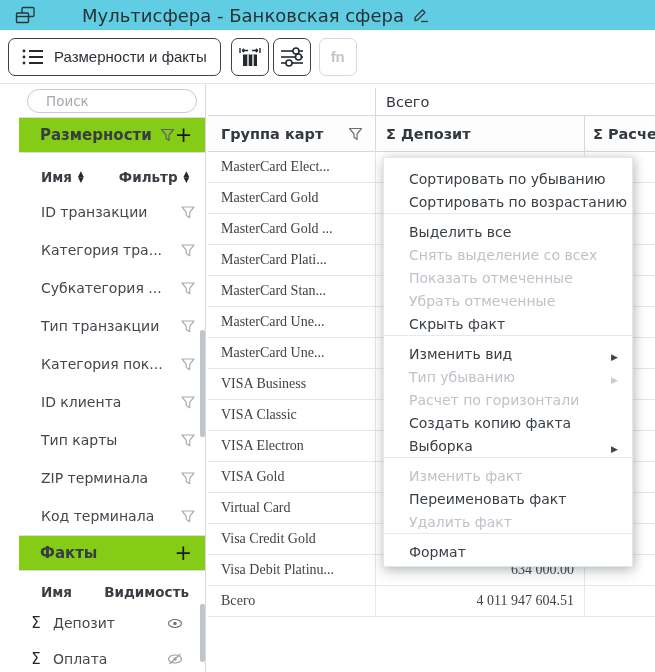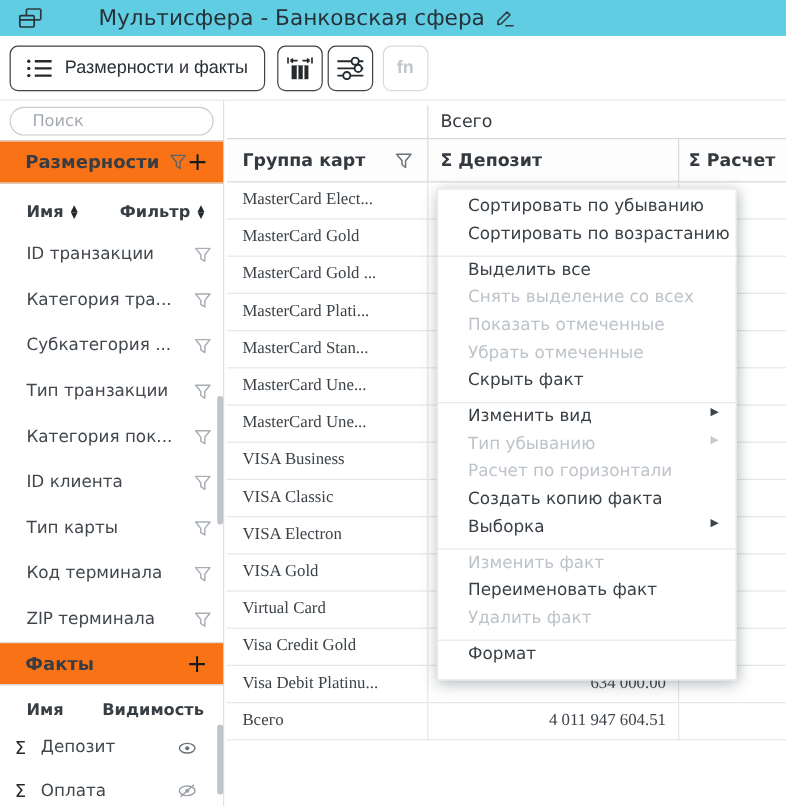--- a/index.html
+++ b/index.html
@@ -18,32 +18,32 @@
   .btn { display:flex; align-items:center; justify-content:center; height:38px;
     border:1.6px solid #3c4247; border-radius:7px; background:#fff; cursor:pointer; }
   .btn-main { padding:16px 13px; gap:10px; font-size:15px; color:#2b3136; white-space:nowrap; }
   .btn-sq { width:38px; }
   .btn-b2 { margin-left:10px; }
   .btn-b3 { margin-left:4px; }
   .btn-fn { margin-left:8px; border-color:#d7dadd; color:#c2c7cc;
     font-size:15px; font-weight:600; }
 
   
-  .main { display:flex; height:588px; }
+  .main { display:flex; height:588px;margin-left:19px; }
 
   
   .sidebar { width:187px; min-width:187px; border-right:1px solid #d7dadd;
     position:relative; background:#fff; }
   .search-wrap { margin:5px 8px 4px 8px; }
   .search { width:100%; height:24px; border:1px solid #c6cbd0; border-radius:12px;
     padding:0 18px; font-size:13.5px; color:#555; outline:none;
     font-family:"DejaVu Sans", sans-serif; }
   .search::placeholder { color:#a3a9af; }
   .sec-head { height:36px; display:flex; align-items:center; padding:0 13px 0 21px;
-    border-top:1px solid #dadde0; border-bottom:1px solid #dadde0; background:#f97316; }
+    border-top:1px solid #dadde0; border-bottom:1px solid #dadde0; background:#84cc16; }
   .sec-title { font-size:15px; font-weight:600; color:#373d42; margin-right:8px; }
   .plus { margin-left:auto; font-size:21px; font-weight:500; color:#17191b;
     line-height:1; cursor:pointer; }
   .sub-head { height:40px; display:flex; align-items:center;
     padding:8px 16px 0 22px; font-size:13.5px; font-weight:600; color:#383e43; }
   .sort-arrows { display:inline-flex; flex-direction:column; margin-left:6px;
     font-size:7.5px; line-height:6.5px; color:#22272b; cursor:pointer; }
   .gap-filter { margin-left:35px; }
   .dim-item { height:38px; display:flex; align-items:center; padding:0 10px 0 22px;
     font-size:14px; color:#41474d; cursor:pointer; white-space:nowrap; }
@@ -79,21 +79,21 @@
     font-size:14px; color:#3d4348; white-space:nowrap; overflow:hidden;font-family:Liberation Serif, serif; }
   .c-group { width:168px; padding-left:13px; border-right:1px solid #e4e6e8; }
   .c-dep { width:209px; justify-content:flex-end; padding-right:10px;
     border-right:1px solid #e4e6e8; }
   .c-calc { flex:1; border-right:none; }
 
   
   .menu { position:absolute; left:177px; top:73px; width:250px; background:#fff;
     border:1px solid #e4e6e8; padding:6px 0; z-index:5;
     box-shadow:0 4px 12px rgba(60,70,80,.30), 3px 0 8px rgba(60,70,80,.12); }
-  .mi { height:23px; display:flex; align-items:flex-start; padding:0 14px 0 25px;
+  .mi { height:23px; display:flex; align-items:flex-end; padding:0 14px 0 25px;
     font-size:14px; color:#383f45; cursor:pointer; white-space:nowrap; }
   .mi.dis { color:#bdc3c9; cursor:default; }
   .mi .arrow { margin-left:auto; font-size:9px; color:#3d444a; }
   .mi.dis .arrow { color:#c6cbd0; }
   .msep { height:1px; background:#e6e8ea; margin:3px 0; }
 
   svg { display:block; }
 </style>
 </head>
 <body>
@@ -242,29 +242,29 @@
     </div>
     <div class="dim-item">
       <span>Тип карты</span>
       <span class="funnel">
           <svg width="14" height="13" viewBox="0 0 14 13">
             <path d="M1 1 H13 L8.7 6.3 V11.8 L5.3 9.6 V6.3 Z" fill="none" stroke="#a7adb3" stroke-width="1.2" stroke-linejoin="round"></path>
           </svg>
         </span>
     </div>
     <div class="dim-item">
+      <span>ZIP терминала</span>
+      <span class="funnel">
+          <svg width="14" height="13" viewBox="0 0 14 13">
+            <path d="M1 1 H13 L8.7 6.3 V11.8 L5.3 9.6 V6.3 Z" fill="none" stroke="#a7adb3" stroke-width="1.2" stroke-linejoin="round"></path>
+          </svg>
+        </span>
+    </div>
+    <div class="dim-item">
       <span>Код терминала</span>
-      <span class="funnel">
-          <svg width="14" height="13" viewBox="0 0 14 13">
-            <path d="M1 1 H13 L8.7 6.3 V11.8 L5.3 9.6 V6.3 Z" fill="none" stroke="#a7adb3" stroke-width="1.2" stroke-linejoin="round"></path>
-          </svg>
-        </span>
-    </div>
-    <div class="dim-item">
-      <span>ZIP терминала</span>
       <span class="funnel">
           <svg width="14" height="13" viewBox="0 0 14 13">
             <path d="M1 1 H13 L8.7 6.3 V11.8 L5.3 9.6 V6.3 Z" fill="none" stroke="#a7adb3" stroke-width="1.2" stroke-linejoin="round"></path>
           </svg>
         </span>
     </div>
 
     <div class="sec-head">
       <span class="sec-title">Факты</span>
       <span class="plus">+</span>

